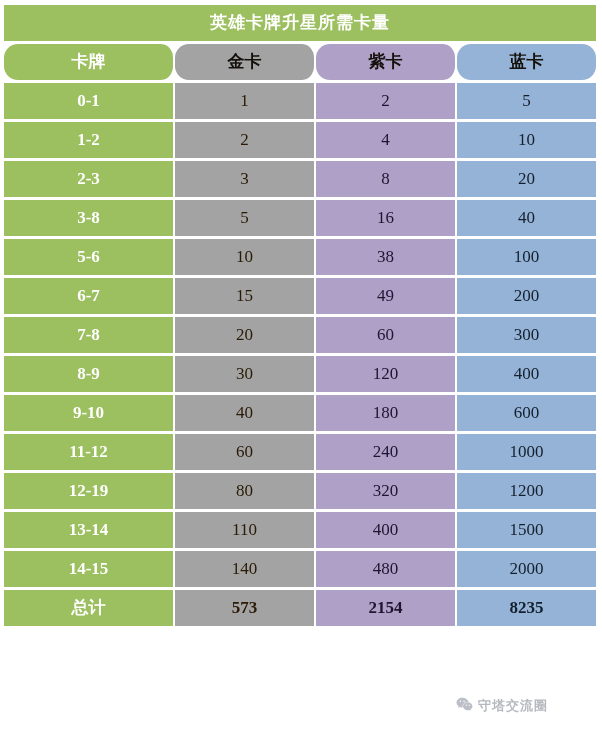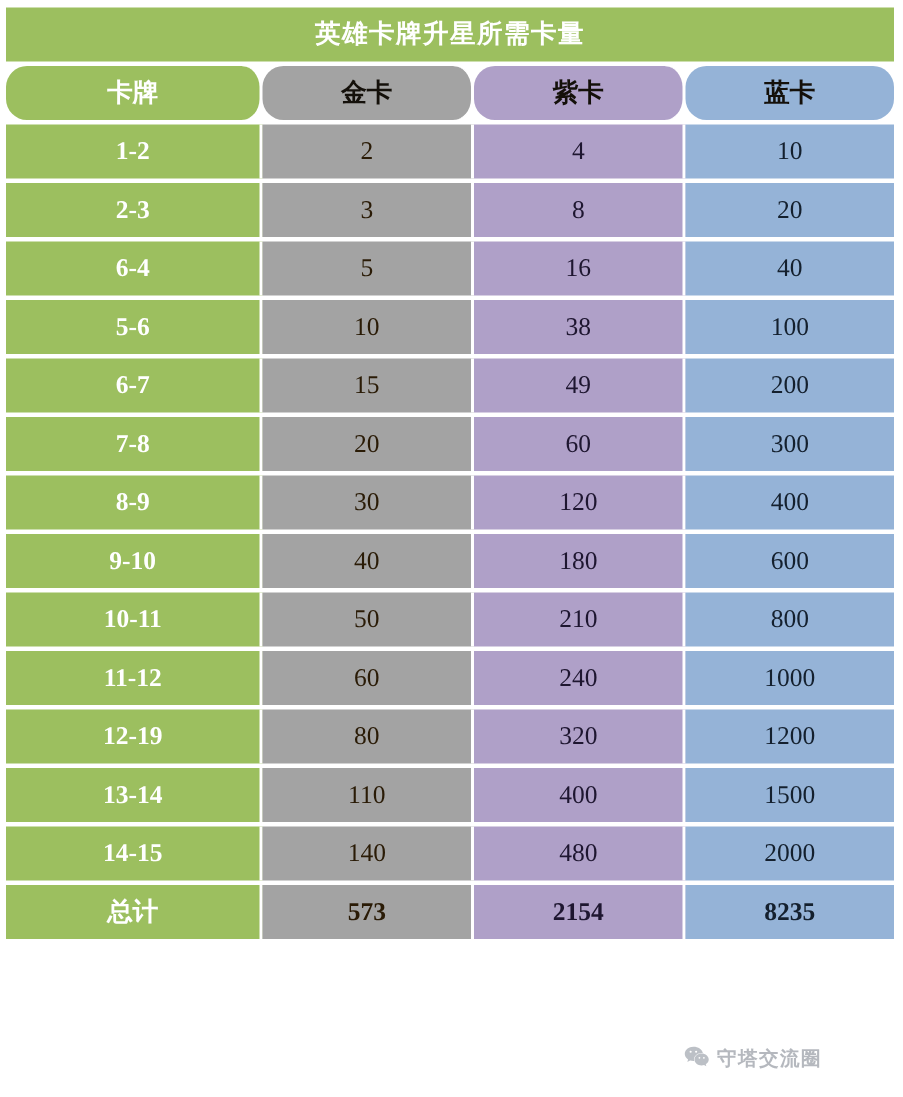--- a/index.html
+++ b/index.html
@@ -153,33 +153,39 @@
           <td colspan="4">英雄卡牌升星所需卡量</td>
         </tr>
         <tr class="head-row">
           <td class="cell-name">卡牌</td>
           <td class="cell-gold">金卡</td>
           <td class="cell-purple">紫卡</td>
           <td class="cell-blue">蓝卡</td>
         </tr>
 
         <tr>
+          <td class="cell-name">0-1</td>
+          <td class="cell-gold">1</td>
+          <td class="cell-purple">2</td>
+          <td class="cell-blue">5</td>
+        </tr>
+        <tr>
           <td class="cell-name">1-2</td>
           <td class="cell-gold">2</td>
           <td class="cell-purple">4</td>
           <td class="cell-blue">10</td>
         </tr>
         <tr>
           <td class="cell-name">2-3</td>
           <td class="cell-gold">3</td>
           <td class="cell-purple">8</td>
           <td class="cell-blue">20</td>
         </tr>
         <tr>
-          <td class="cell-name">6-4</td>
+          <td class="cell-name">3-8</td>
           <td class="cell-gold">5</td>
           <td class="cell-purple">16</td>
           <td class="cell-blue">40</td>
         </tr>
         <tr>
           <td class="cell-name">5-6</td>
           <td class="cell-gold">10</td>
           <td class="cell-purple">38</td>
           <td class="cell-blue">100</td>
         </tr>
@@ -199,26 +205,20 @@
           <td class="cell-name">8-9</td>
           <td class="cell-gold">30</td>
           <td class="cell-purple">120</td>
           <td class="cell-blue">400</td>
         </tr>
         <tr>
           <td class="cell-name">9-10</td>
           <td class="cell-gold">40</td>
           <td class="cell-purple">180</td>
           <td class="cell-blue">600</td>
-        </tr>
-        <tr>
-          <td class="cell-name">10-11</td>
-          <td class="cell-gold">50</td>
-          <td class="cell-purple">210</td>
-          <td class="cell-blue">800</td>
         </tr>
         <tr>
           <td class="cell-name">11-12</td>
           <td class="cell-gold">60</td>
           <td class="cell-purple">240</td>
           <td class="cell-blue">1000</td>
         </tr>
         <tr>
           <td class="cell-name">12-19</td>
           <td class="cell-gold">80</td>

